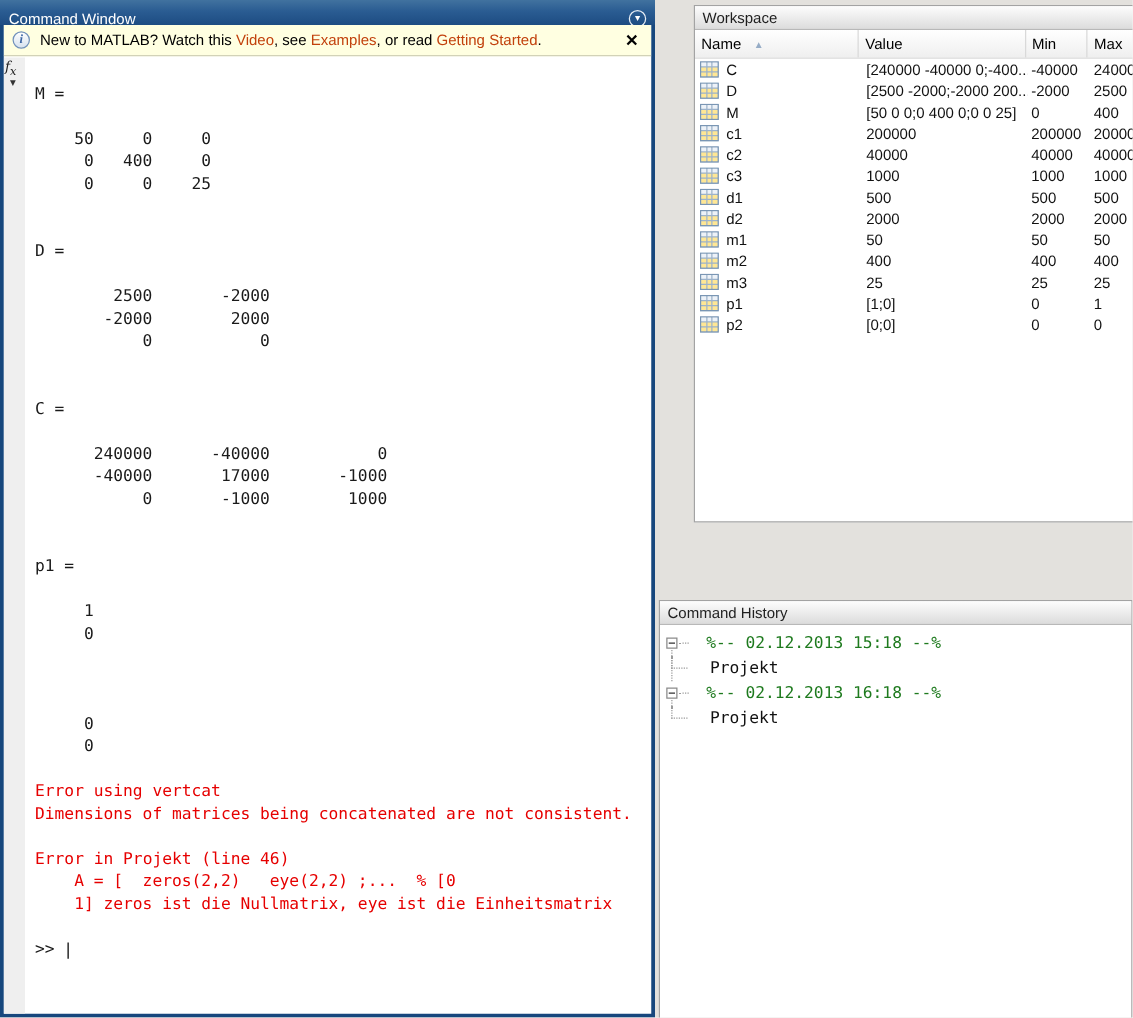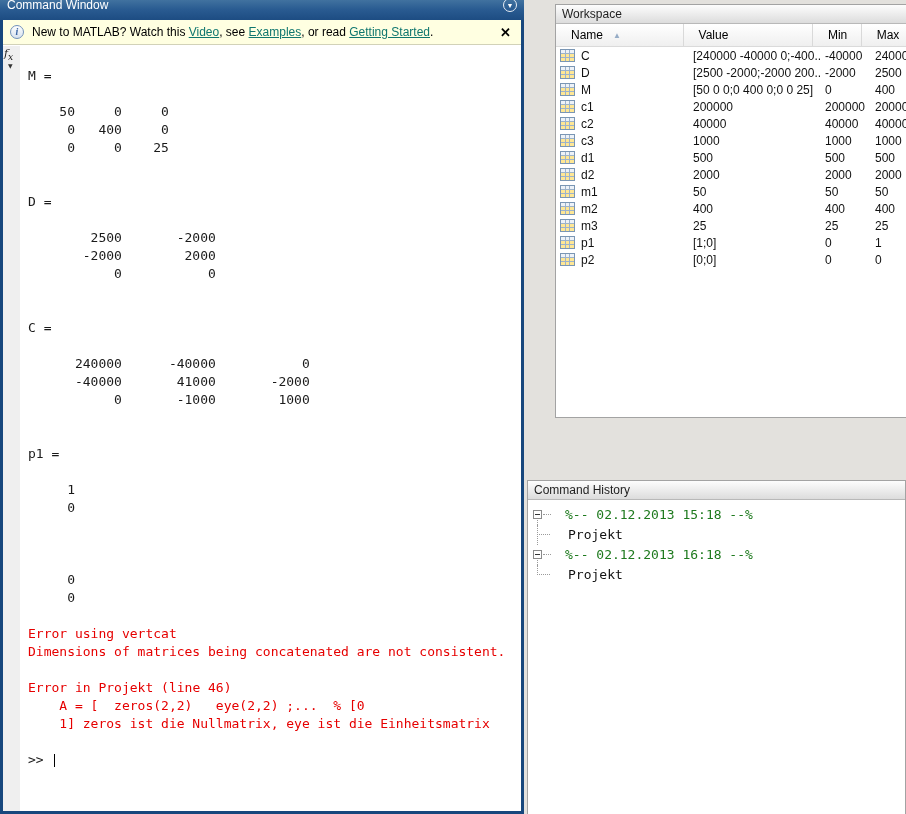--- a/index.html
+++ b/index.html
@@ -2,32 +2,32 @@
 <html><head>
 <meta charset="utf-8">
 <style>
   * { box-sizing: border-box; margin: 0; padding: 0; }
   html,body { width:906px; height:814px; }
   body { font-family:"Liberation Sans", sans-serif; background:#d9d6d2; position:relative; overflow:hidden; }
 
   
   .cw-panel { position:absolute; left:0; top:0; width:524px; height:814px; background:#17477d; }
   .cw-title { height:20px; background:linear-gradient(180deg,#41729f 0%,#2a5c92 45%,#1d4c82 100%);
-              color:#fff; font-size:12px; display:flex; align-items:flex-end; padding:8px 7px; }
+              color:#fff; font-size:12px; display:flex; align-items:flex-start; padding:8px 7px; }
   .cw-title-label { flex:1; }
   .panel-menu-btn { width:14px; height:14px; border:1px solid #e8eef5; border-radius:50%;
               display:flex; align-items:center; justify-content:center; color:#fff; font-size:7px; cursor:pointer; }
   .cw-body { position:absolute; top:20px; left:3px; right:3px; bottom:3px; background:#fff; overflow:hidden; }
   .banner { height:25px; background:#ffffe1; border-bottom:1px solid #d2d2b8; display:flex;
             align-items:center; padding:0 7px; font-size:12px; color:#000; }
   .info-icon { width:14px; height:14px; border:1px solid #7191bb; border-radius:50%; color:#3c66a4;
                font:italic bold 10px/12px "Liberation Serif", serif; text-align:center; margin-right:8px;
                background:linear-gradient(#fdfefe,#d7e2ef); flex:0 0 auto; }
   .banner-text { flex:1; white-space:nowrap; overflow:hidden; }
-  .blink { color:#0f766e; text-decoration:underline; cursor:pointer; }
+  .blink { color:#c2410c; cursor:pointer; }
   .banner-close { font-size:13px; color:#000; cursor:pointer; padding:0 3px; font-weight:bold; }
   .console-wrap { position:absolute; top:26px; left:0; right:0; bottom:0; }
   .gutter { position:absolute; left:0; top:0; bottom:0; width:17px; background:#efefef; }
   #console { position:relative; margin-left:17px; padding:3px 0 0 8px;
              font:13px/18px "DejaVu Sans Mono", monospace; color:#1a1a1a; }
   .cline { height:18px; white-space:pre; }
   .e  { color:#e60000; }
   .el { color:#e60000; cursor:pointer; }
   .cursor { display:inline-block; width:1px; height:13px; background:#000; vertical-align:text-bottom; margin-left:3px; }
   .fx-btn { position:absolute; left:-16px; top:2px; width:26px; font:italic 11px "DejaVu Serif", serif;
@@ -38,21 +38,21 @@
   .right-col { position:absolute; left:524px; top:0; width:382px; height:814px; background:#e3e1dd; }
   .side-panel { position:absolute; left:3px; width:379px; background:#fff; border:1px solid #a3a3a3; }
   .ws-panel { top:4px; height:414px;margin-left:28px; }
   .ch-panel { top:480px; height:340px; }
   .side-title { height:19px; background:linear-gradient(#fdfdfd,#dcdcdc); border-bottom:1px solid #b8b8b8;
                 font-size:12px; color:#1e1e1e; display:flex; align-items:center; padding:0 6px; }
 
   
   .ws-header { display:flex; height:23px; background:linear-gradient(#ffffff,#efefef);
                border-bottom:1px solid #dadada; font-size:12px; color:#000; align-items:stretch; }
-  .hcell { border-right:1px solid #d9d9d9; display:flex; align-items:center; padding-left:15px; }
+  .hcell { border-right:1px solid #d9d9d9; display:flex; align-items:center; padding-left:5px; }
   .h-name { width:132px; } .h-value { width:134px; } .h-min { width:50px; } .h-max { width:58px; }
   .h-fill { flex:1; border-right:none; }
   .sort-arrow { font-size:8px; color:#96acc6; margin-left:10px; }
   .ws-rows { font-size:12px; color:#111; }
   .ws-row { height:17px; display:flex; align-items:center; cursor:default; }
   .cell-name { width:132px; display:flex; align-items:center; padding-left:4px; overflow:hidden; }
   .cell-value { width:134px; padding-left:5px; white-space:nowrap; overflow:hidden; }
   .cell-min { width:50px; padding-left:3px; } .cell-max { width:58px; padding-left:3px; }
   .matrix-icon { width:15px; height:13px; border:1px solid #7a96b4; display:grid;
                  grid-template-columns:1fr 1fr 1fr; grid-template-rows:3px 1fr 1fr; gap:1px;
@@ -102,21 +102,21 @@
           <div class="cline"><span class="">D =</span></div>
           <div class="cline"></div>
           <div class="cline"><span class="">        2500       -2000</span></div>
           <div class="cline"><span class="">       -2000        2000</span></div>
           <div class="cline"><span class="">           0           0</span></div>
           <div class="cline"></div>
           <div class="cline"></div>
           <div class="cline"><span class="">C =</span></div>
           <div class="cline"></div>
           <div class="cline"><span class="">      240000      -40000           0</span></div>
-          <div class="cline"><span class="">      -40000       41000       -2000</span></div>
+          <div class="cline"><span class="">      -40000       17000       -1000</span></div>
           <div class="cline"><span class="">           0       -1000        1000</span></div>
           <div class="cline"></div>
           <div class="cline"></div>
           <div class="cline"><span class="">p1 =</span></div>
           <div class="cline"></div>
           <div class="cline"><span class="">     1</span></div>
           <div class="cline"><span class="">     0</span></div>
           <div class="cline"></div>
           <div class="cline"></div>
           <div class="cline"></div>

